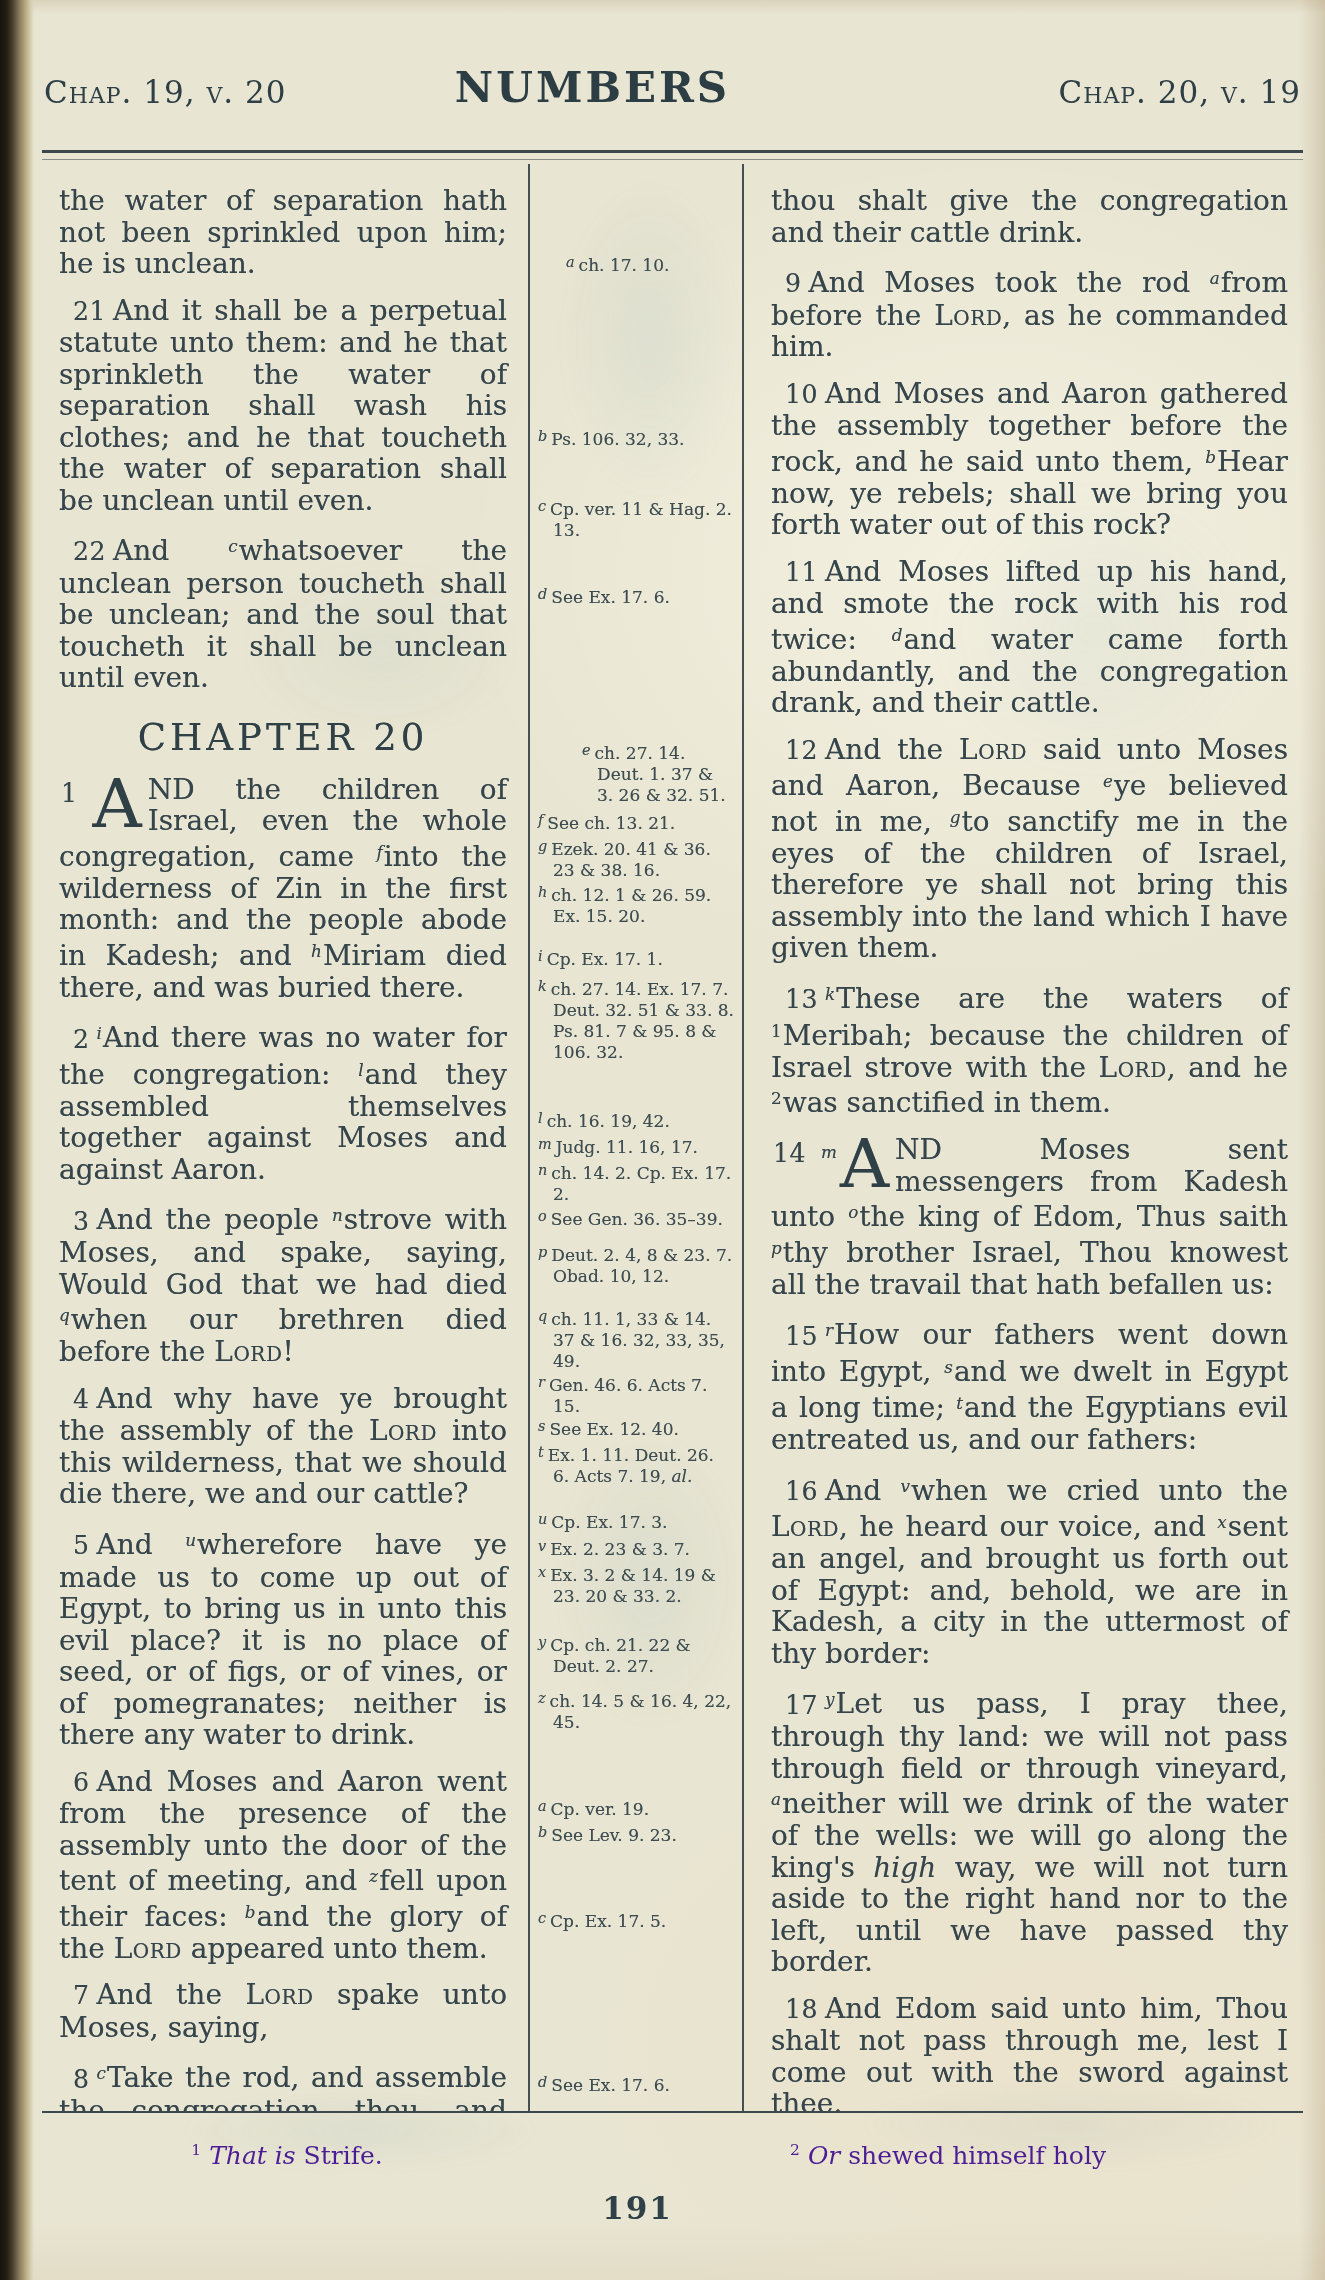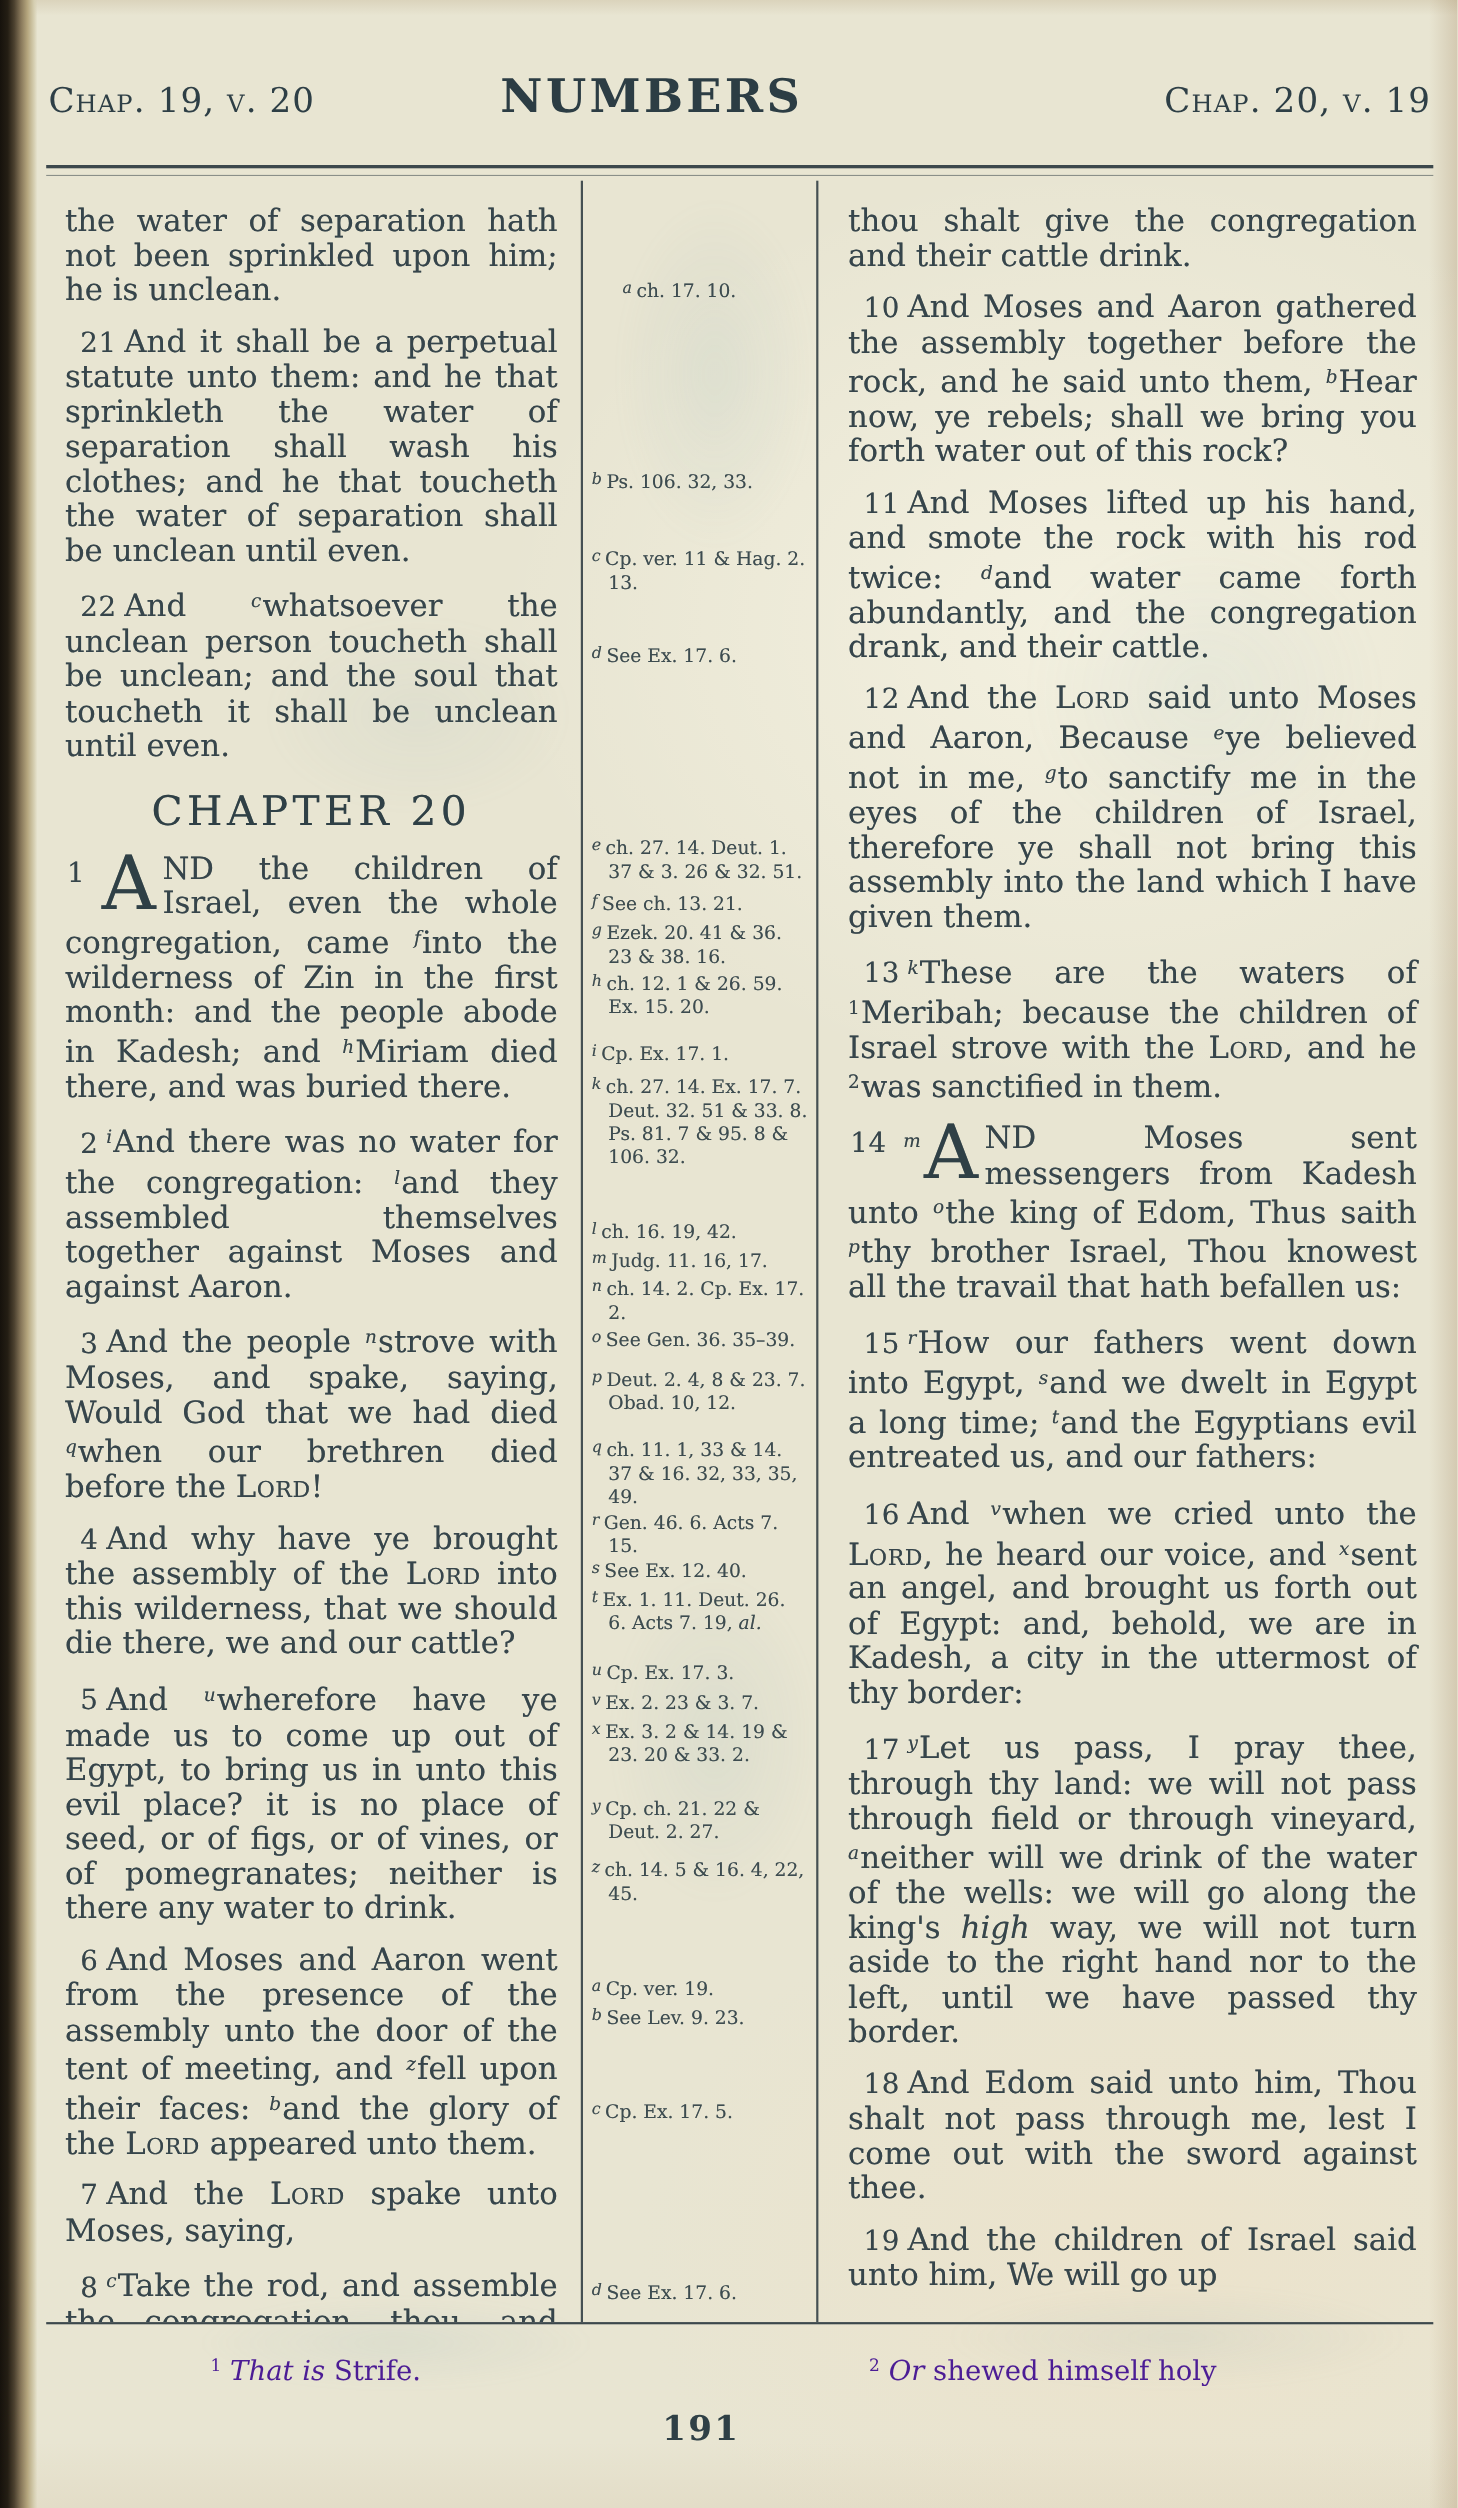--- a/index.html
+++ b/index.html
@@ -138,21 +138,21 @@
         <p class="para verse"><span class="verse-num">5</span>And <span class="sup">u</span>wherefore have ye made us to come up out of Egypt, to bring us in unto this evil place? it is no place of seed, or of figs, or of vines, or of pomegranates; neither is there any water to drink.</p>
         <p class="para verse"><span class="verse-num">6</span>And Moses and Aaron went from the presence of the assembly unto the door of the tent of meeting, and <span class="sup">z</span>fell upon their faces: <span class="sup">b</span>and the glory of the <span class="sc">Lord</span> appeared unto them.</p>
         <p class="para verse"><span class="verse-num">7</span>And the <span class="sc">Lord</span> spake unto Moses, saying,</p>
         <p class="para verse"><span class="verse-num">8</span><span class="sup">c</span>Take the rod, and assemble the congregation, thou, and Aaron thy brother, and speak ye unto the rock before their eyes, that it give forth its water; and <span class="sup">d</span>thou shalt bring forth to them water out of the rock: so</p>
       </div>
     <div class="col col-mid" id="col-mid">
         <div class="ref-entry" style="top: 88px; margin-left: 28px;"><span class="ref-letter">a</span><span>ch. 17. 10.</span></div>
         <div class="ref-entry" style="top: 262px;"><span class="ref-letter">b</span><span>Ps. 106. 32, 33.</span></div>
         <div class="ref-entry" style="top: 332px;"><span class="ref-letter">c</span><span>Cp. ver. 11 &amp; Hag. 2. 13.</span></div>
         <div class="ref-entry" style="top: 420px;"><span class="ref-letter">d</span><span>See Ex. 17. 6.</span></div>
-        <div class="ref-entry" style="top: 595px;"><span class="ref-letter">e</span><span>ch. 27. 14. Deut. 1. 37 &amp; 3. 26 &amp; 32. 51.</span></div>
+        <div class="ref-entry" style="top: 576px; margin-left: 44px;"><span class="ref-letter">e</span><span>ch. 27. 14. Deut. 1. 37 &amp; 3. 26 &amp; 32. 51.</span></div>
         <div class="ref-entry" style="top: 646px;"><span class="ref-letter">f</span><span>See ch. 13. 21.</span></div>
         <div class="ref-entry" style="top: 672px;"><span class="ref-letter">g</span><span>Ezek. 20. 41 &amp; 36. 23 &amp; 38. 16.</span></div>
         <div class="ref-entry" style="top: 718px;"><span class="ref-letter">h</span><span>ch. 12. 1 &amp; 26. 59. Ex. 15. 20.</span></div>
         <div class="ref-entry" style="top: 782px;"><span class="ref-letter">i</span><span>Cp. Ex. 17. 1.</span></div>
         <div class="ref-entry" style="top: 812px;"><span class="ref-letter">k</span><span>ch. 27. 14. Ex. 17. 7. Deut. 32. 51 &amp; 33. 8. Ps. 81. 7 &amp; 95. 8 &amp; 106. 32.</span></div>
         <div class="ref-entry" style="top: 944px;"><span class="ref-letter">l</span><span>ch. 16. 19, 42.</span></div>
         <div class="ref-entry" style="top: 970px;"><span class="ref-letter">m</span><span>Judg. 11. 16, 17.</span></div>
         <div class="ref-entry" style="top: 996px;"><span class="ref-letter">n</span><span>ch. 14. 2. Cp. Ex. 17. 2.</span></div>
         <div class="ref-entry" style="top: 1042px;"><span class="ref-letter">o</span><span>See Gen. 36. 35–39.</span></div>
         <div class="ref-entry" style="top: 1078px;"><span class="ref-letter">p</span><span>Deut. 2. 4, 8 &amp; 23. 7. Obad. 10, 12.</span></div>
@@ -165,20 +165,21 @@
         <div class="ref-entry" style="top: 1398px;"><span class="ref-letter">x</span><span>Ex. 3. 2 &amp; 14. 19 &amp; 23. 20 &amp; 33. 2.</span></div>
         <div class="ref-entry" style="top: 1468px;"><span class="ref-letter">y</span><span>Cp. ch. 21. 22 &amp; Deut. 2. 27.</span></div>
         <div class="ref-entry" style="top: 1524px;"><span class="ref-letter">z</span><span>ch. 14. 5 &amp; 16. 4, 22, 45.</span></div>
         <div class="ref-entry" style="top: 1632px;"><span class="ref-letter">a</span><span>Cp. ver. 19.</span></div>
         <div class="ref-entry" style="top: 1658px;"><span class="ref-letter">b</span><span>See Lev. 9. 23.</span></div>
         <div class="ref-entry" style="top: 1744px;"><span class="ref-letter">c</span><span>Cp. Ex. 17. 5.</span></div>
         <div class="ref-entry" style="top: 1908px;"><span class="ref-letter">d</span><span>See Ex. 17. 6.</span></div>
       </div>
     <div class="col col-right" id="col-right">
         <p class="para cont">thou shalt give the congregation and their cattle drink.</p>
+        <p class="para verse"><span class="verse-num">9</span>And Moses took the rod <span class="sup">a</span>from before the <span class="sc">Lord</span>, as he commanded him.</p>
         <p class="para verse"><span class="verse-num">10</span>And Moses and Aaron gathered the assembly together before the rock, and he said unto them, <span class="sup">b</span>Hear now, ye rebels; shall we bring you forth water out of this rock?</p>
         <p class="para verse"><span class="verse-num">11</span>And Moses lifted up his hand, and smote the rock with his rod twice: <span class="sup">d</span>and water came forth abundantly, and the congregation drank, and their cattle.</p>
         <p class="para verse"><span class="verse-num">12</span>And the <span class="sc">Lord</span> said unto Moses and Aaron, Because <span class="sup">e</span>ye believed not in me, <span class="sup">g</span>to sanctify me in the eyes of the children of Israel, therefore ye shall not bring this assembly into the land which I have given them.</p>
         <p class="para verse"><span class="verse-num">13</span><span class="sup">k</span>These are the waters of <span class="sup num">1</span>Meribah; because the children of Israel strove with the <span class="sc">Lord</span>, and he <span class="sup num">2</span>was sanctified in them.</p>
         <p class="para verse vdrop"><span class="verse-num">14</span><span class="pre-sup">m</span><span class="drop-cap">A</span>ND Moses sent messengers from Kadesh unto <span class="sup">o</span>the king of Edom, Thus saith <span class="sup">p</span>thy brother Israel, Thou knowest all the travail that hath befallen us:</p>
         <p class="para verse"><span class="verse-num">15</span><span class="sup">r</span>How our fathers went down into Egypt, <span class="sup">s</span>and we dwelt in Egypt a long time; <span class="sup">t</span>and the Egyptians evil entreated us, and our fathers:</p>
         <p class="para verse"><span class="verse-num">16</span>And <span class="sup">v</span>when we cried unto the <span class="sc">Lord</span>, he heard our voice, and <span class="sup">x</span>sent an angel, and brought us forth out of Egypt: and, behold, we are in Kadesh, a city in the uttermost of thy border:</p>
         <p class="para verse"><span class="verse-num">17</span><span class="sup">y</span>Let us pass, I pray thee, through thy land: we will not pass through field or through vineyard, <span class="sup">a</span>neither will we drink of the water of the wells: we will go along the king's <span class="em">high</span> way, we will not turn aside to the right hand nor to the left, until we have passed thy border.</p>
         <p class="para verse"><span class="verse-num">18</span>And Edom said unto him, Thou shalt not pass through me, lest I come out with the sword against thee.</p>
         <p class="para verse"><span class="verse-num">19</span>And the children of Israel said unto him, We will go up</p>

